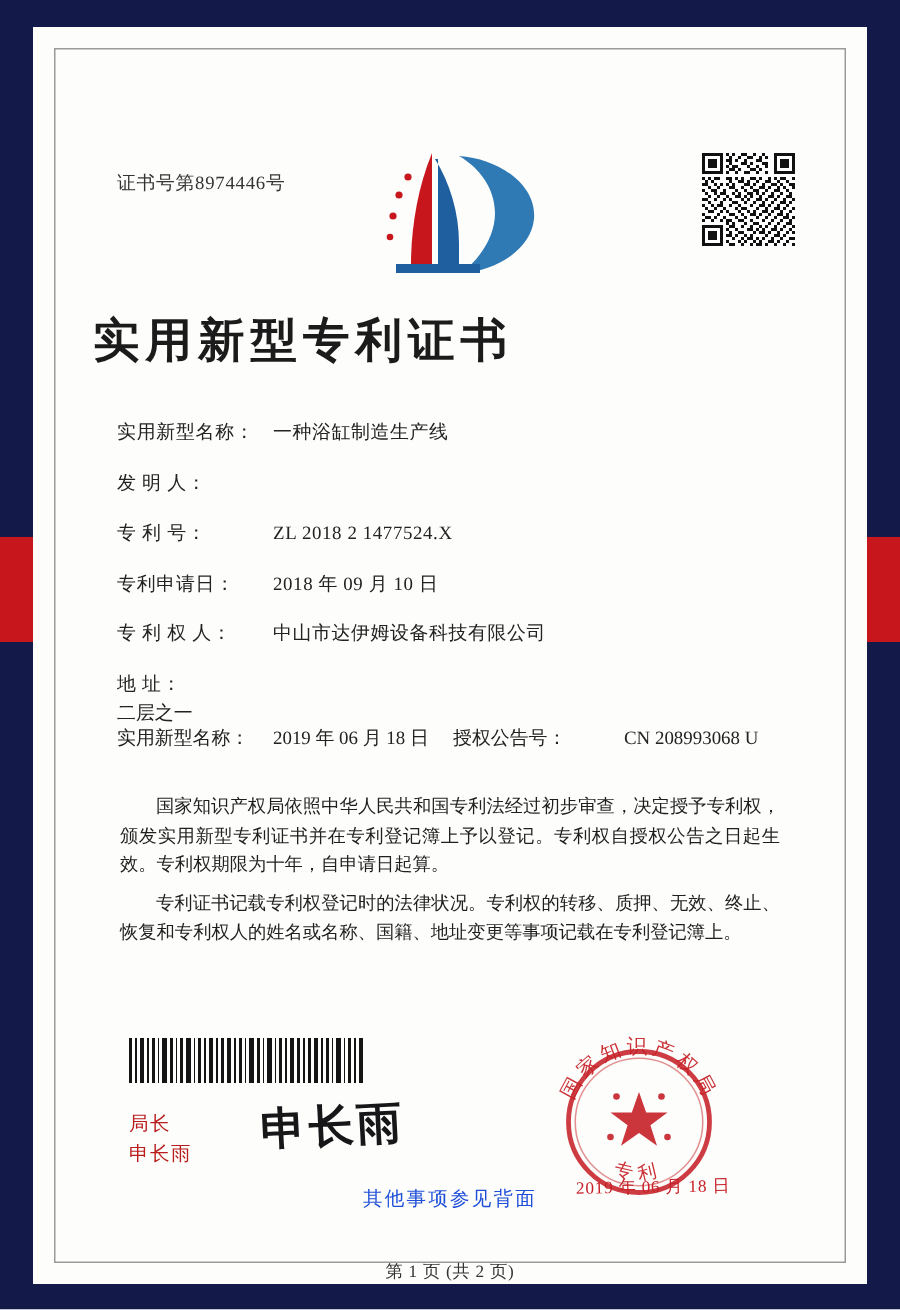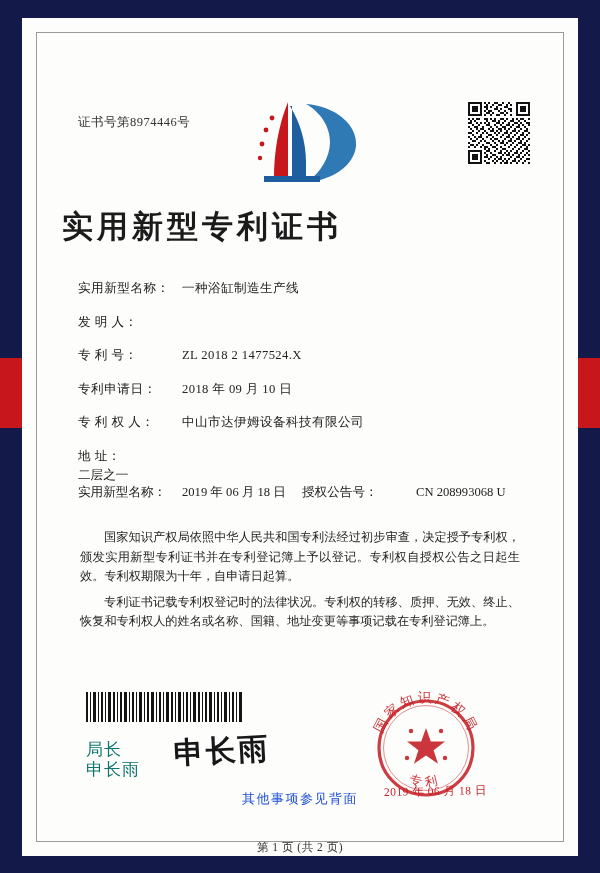--- a/index.html
+++ b/index.html
@@ -154,25 +154,25 @@
     left: 24px;
     top: 634px;
     width: 158px;
     height: 30px;
   }
   
   .sig-block {
     position: absolute;
     left: 24px;
     top: 682px;
-    font-family: Liberation Sans, sans-serif;
-    font-size: 17px;
+    font-family: Liberation Mono, monospace;
+    font-size: 13px;
     line-height: 20px;
     letter-spacing: 1px;
-    color: #0f766e;
+    color: #b91c1c;
   }
   .signature {
     position: absolute;
     left: 112px;
     top: 672px;
     width: 130px;
     height: 52px;
     font-family: "Liberation Serif", serif;
     font-size: 30px;
     color: #17171a;

